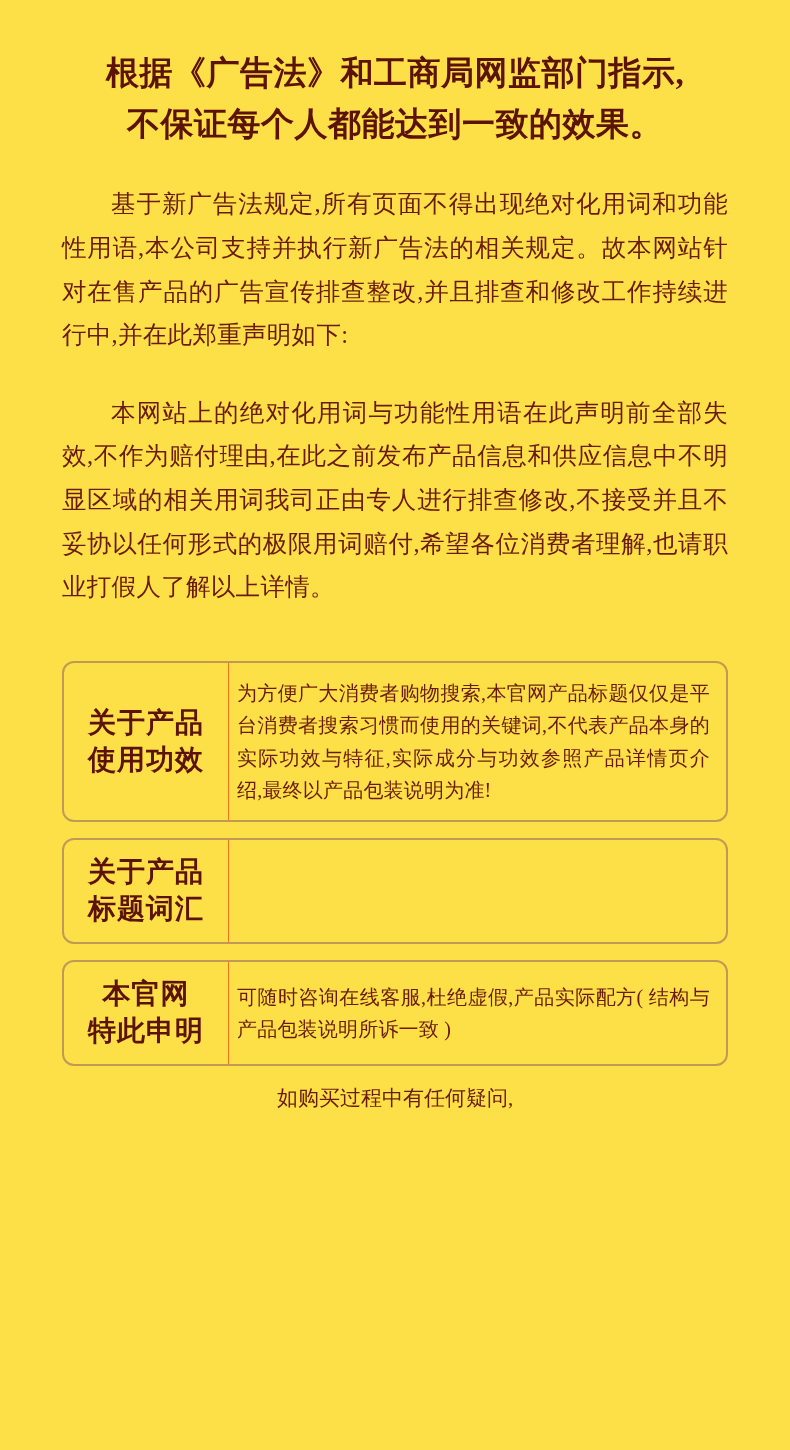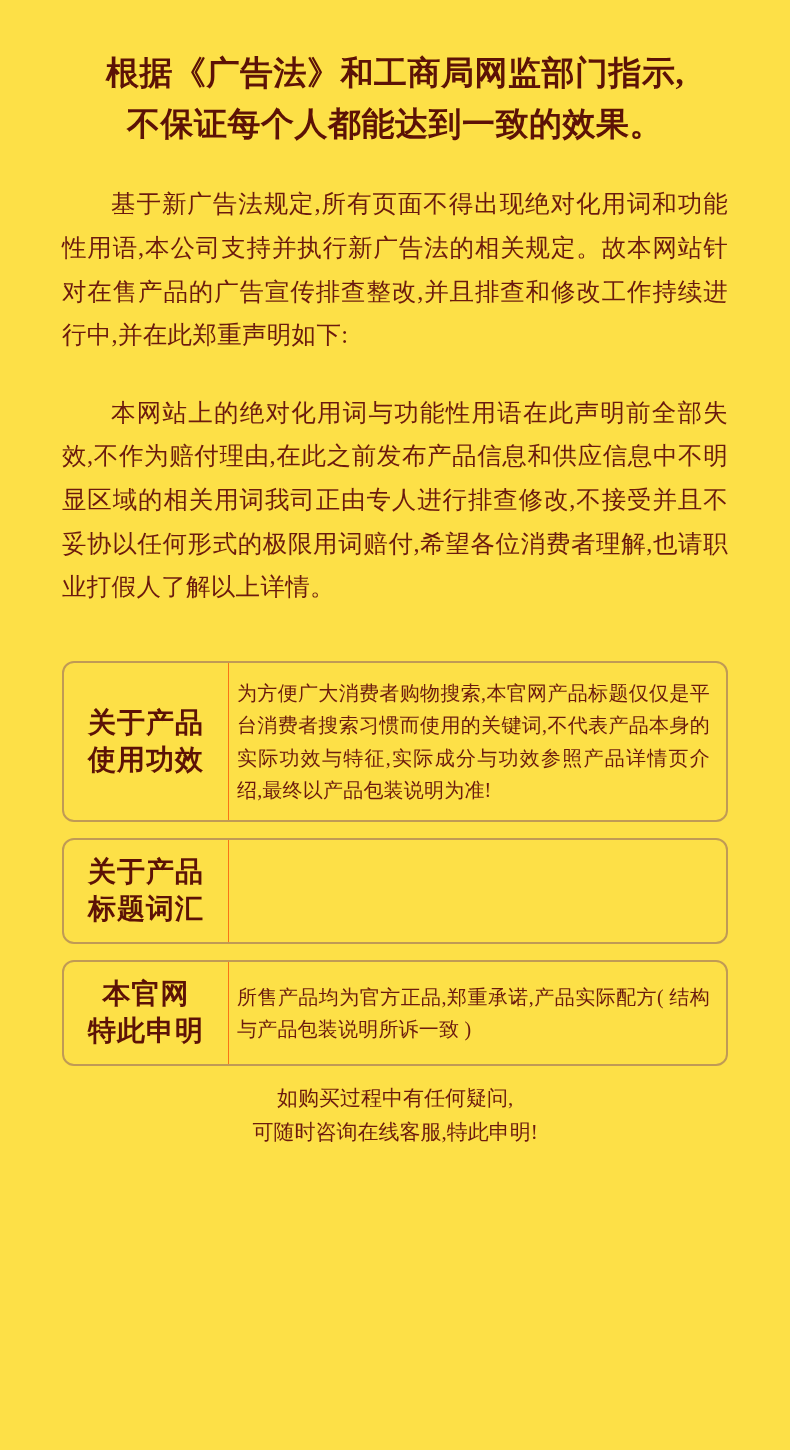--- a/index.html
+++ b/index.html
@@ -152,27 +152,26 @@
           <span>关于产品</span>
           <span>标题词汇</span>
         </div>
       </div>
 
       <div class="card">
         <div class="card-title">
           <span>本官网</span>
           <span>特此申明</span>
         </div>
-        <div class="card-body">所售产品均为官方正品,郑重承诺,产品实际配方( 结构与产品包装说明所诉一致 )</div>
+        <div class="card-body">可随时咨询在线客服,杜绝虚假,产品实际配方( 结构与产品包装说明所诉一致 )</div>
       </div>
 
     </div>
 
     <div class="footer-note">
       <span>如购买过程中有任何疑问,</span>
-      <span>可随时咨询在线客服,特此申明!</span>
     </div>
 
   </div>
 
   <div class="bottom-bar"></div>
 
 </div>
 
 </body></html>

